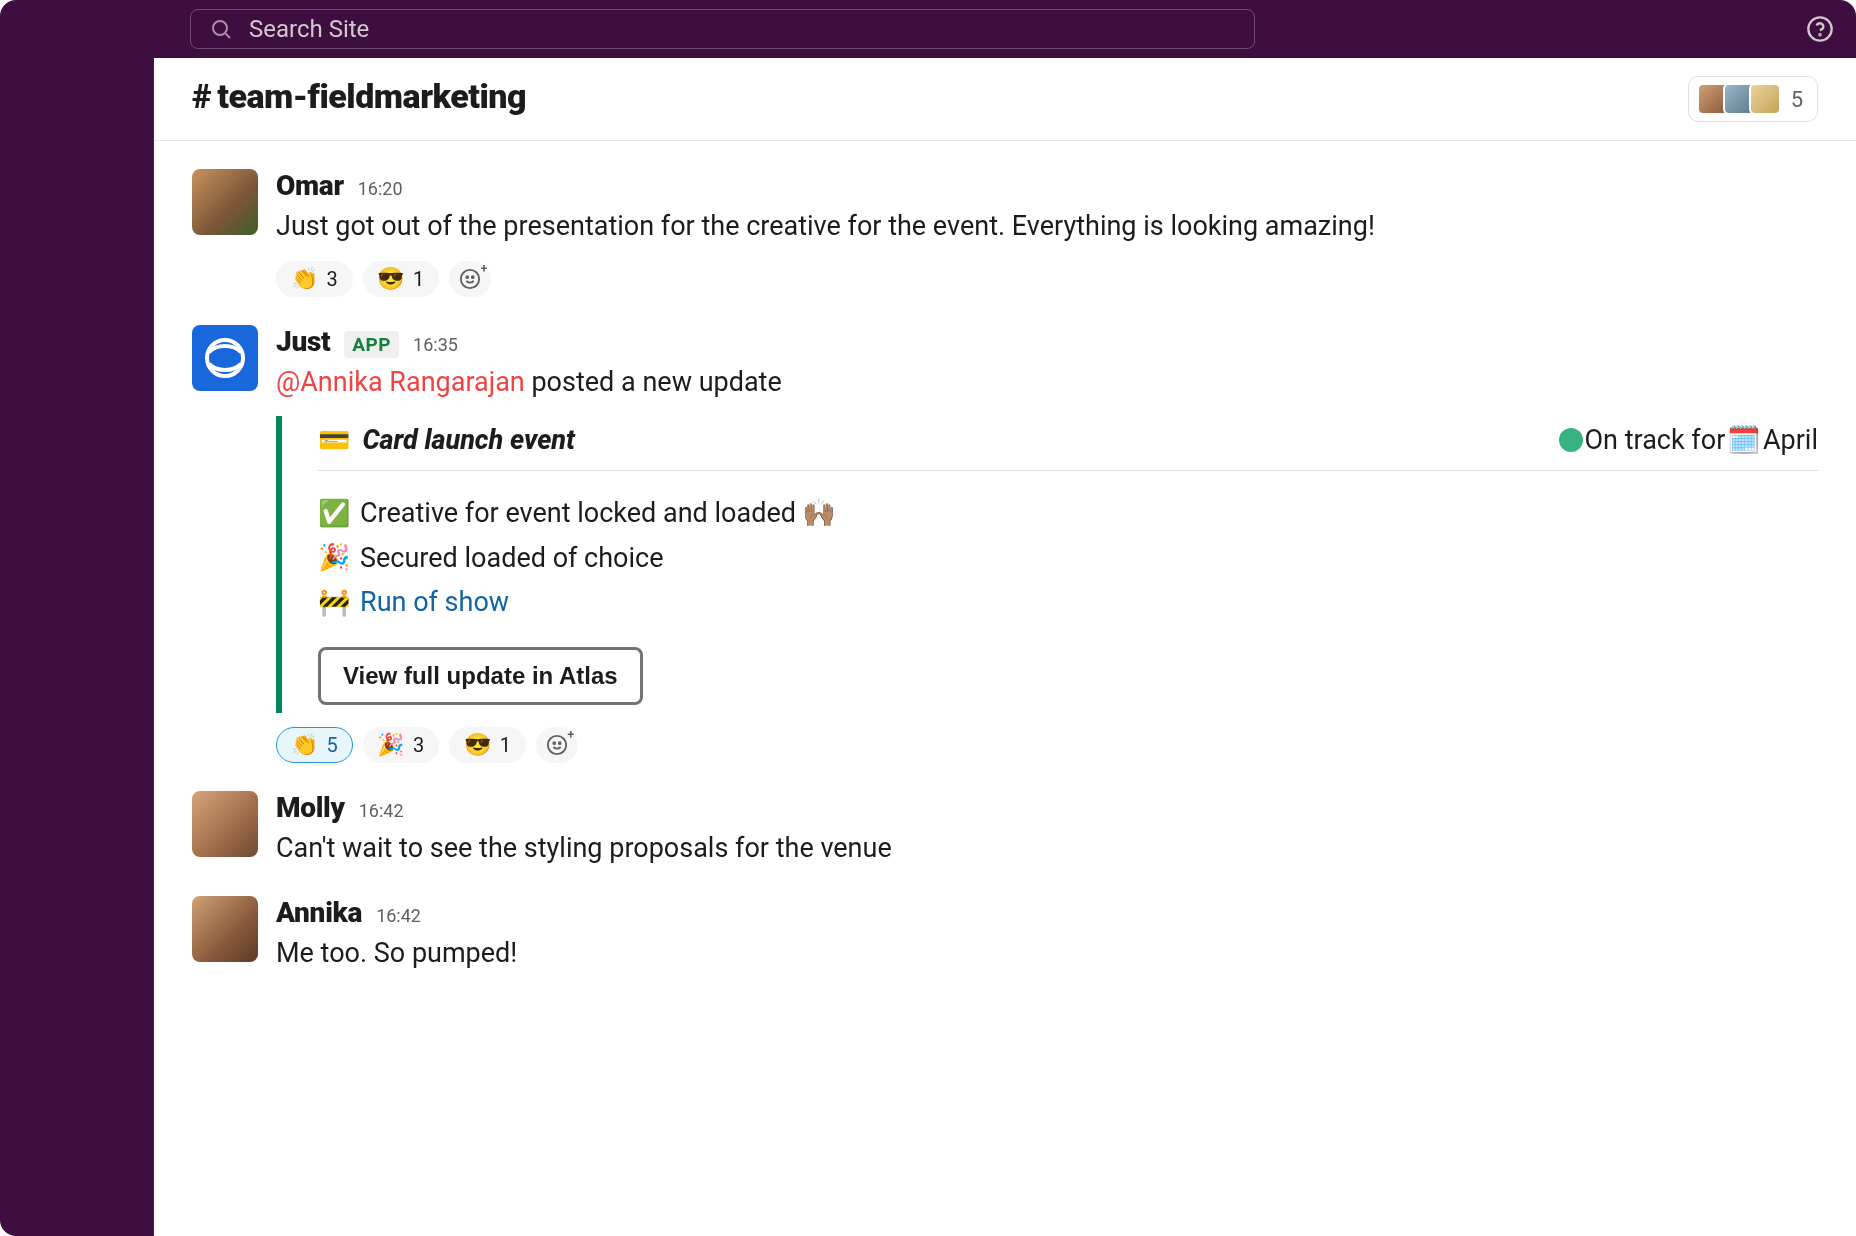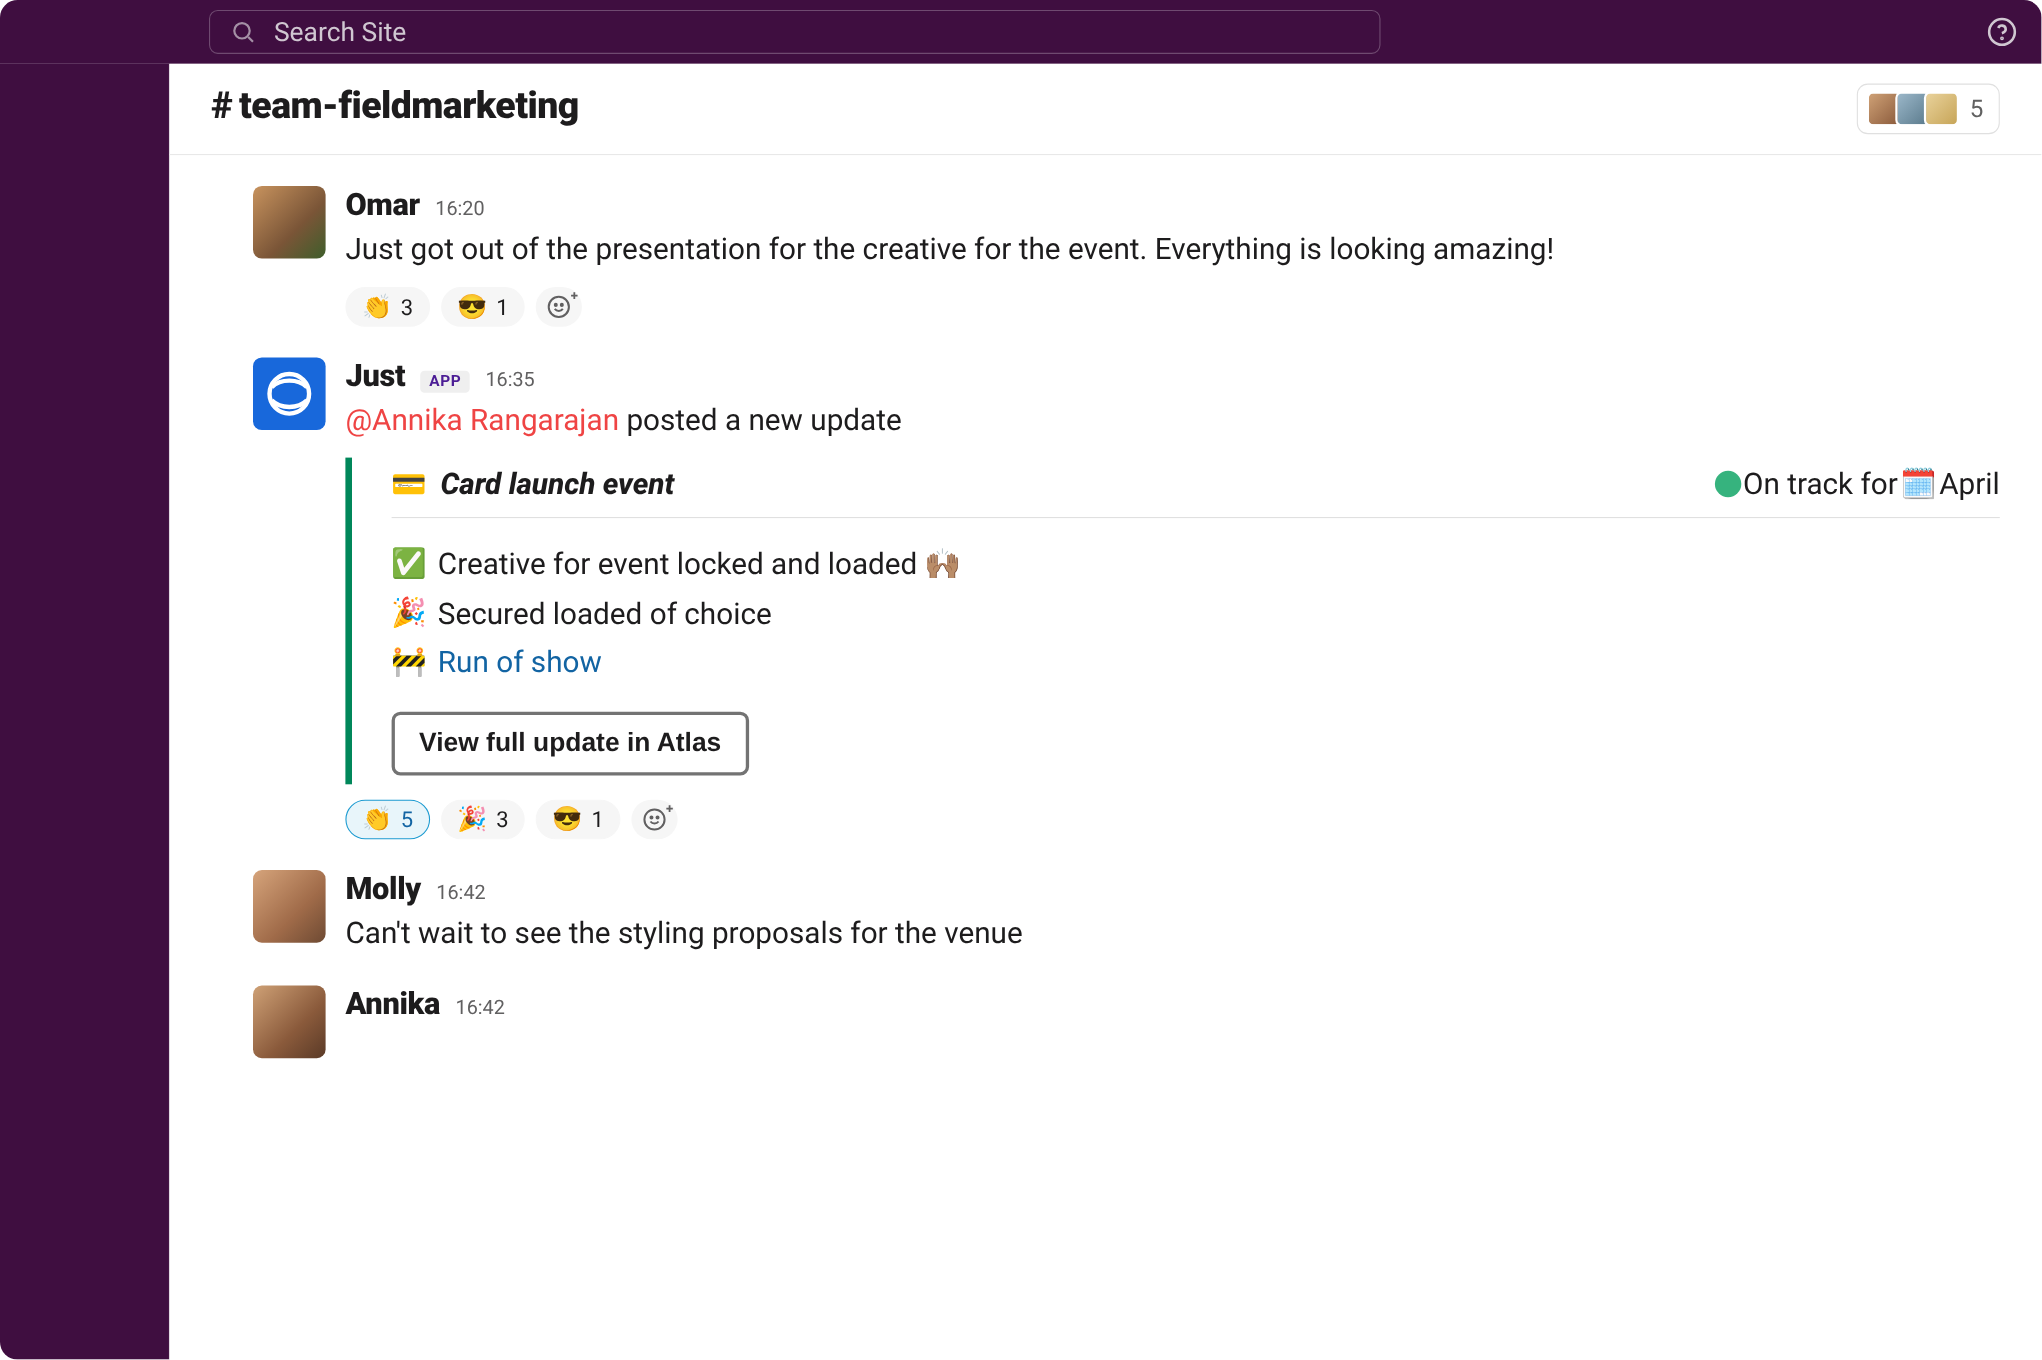--- a/index.html
+++ b/index.html
@@ -90,36 +90,35 @@
       border-radius: 6px;
       border: 2px solid #fff;
       margin-left: -6px;
     }
     .avatar-stack .avatar-sm:first-child { margin-left: 0; }
     .members-count { font-size: 22px; color: #616161; }
     .messages {
       flex: 1;
       overflow-y: auto;
       padding: 18px 38px 2px 38px;
-      margin-left: 38px;
     }
     .msg { display:flex; gap: 18px; padding: 10px 0 18px 0; }
     .avatar {
       width: 66px; height: 66px;
       border-radius: 8px;
       flex: 0 0 auto;
       background-size: cover;
       background-position: center;
     }
     .msg-body { flex: 1; min-width: 0; }
     .msg-head { display:flex; align-items: baseline; gap: 14px; margin-bottom: 4px; }
     .author { font-size: 28px; font-weight: 900; color: #1d1c1d; letter-spacing: -0.3px; }
     .app-badge {
-      font-size: 14px; font-weight: 700;
-      background: #efefef; color: #4c1d95;
+      font-size: 19px; font-weight: 700;
+      background: #efefef; color: #15803d;
       padding: 2px 8px; border-radius: 4px;
       letter-spacing: 0.5px;
     }
     .timestamp { font-size: 18px; color: #616061; }
     .msg-text { font-size: 27px; color: #1d1c1d; line-height: 1.5; }
     .mention { color: #ef4444; }
     .reactions { display:flex; gap: 10px; margin-top: 14px; }
     .reaction {
       display:flex; align-items:center; gap: 8px;
       background: #f6f6f6;
@@ -341,19 +340,20 @@
           </div>
         </div>
 
         <div class="msg">
           <div class="avatar av-annika"></div>
           <div class="msg-body">
             <div class="msg-head">
               <span class="author">Annika</span>
               <span class="timestamp">16:42</span>
             </div>
+            <div class="msg-text">Me too. So pumped!</div>
           </div>
         </div>
 
       </div>
     </div>
   </div>
 </div>
 
 </body></html>

